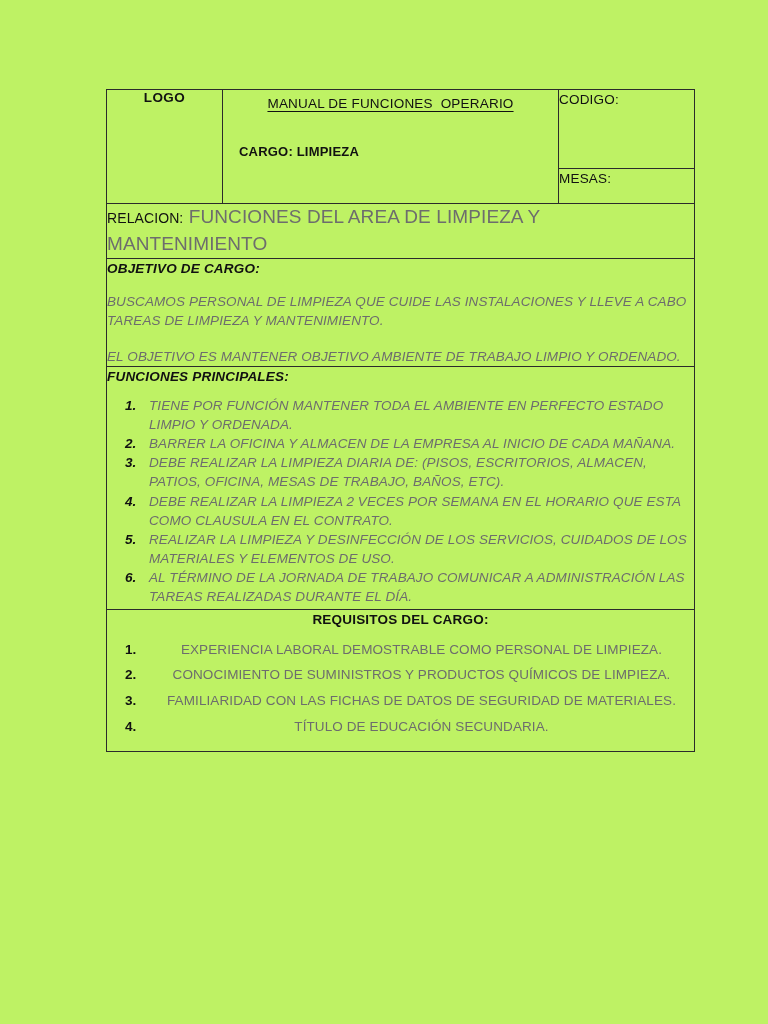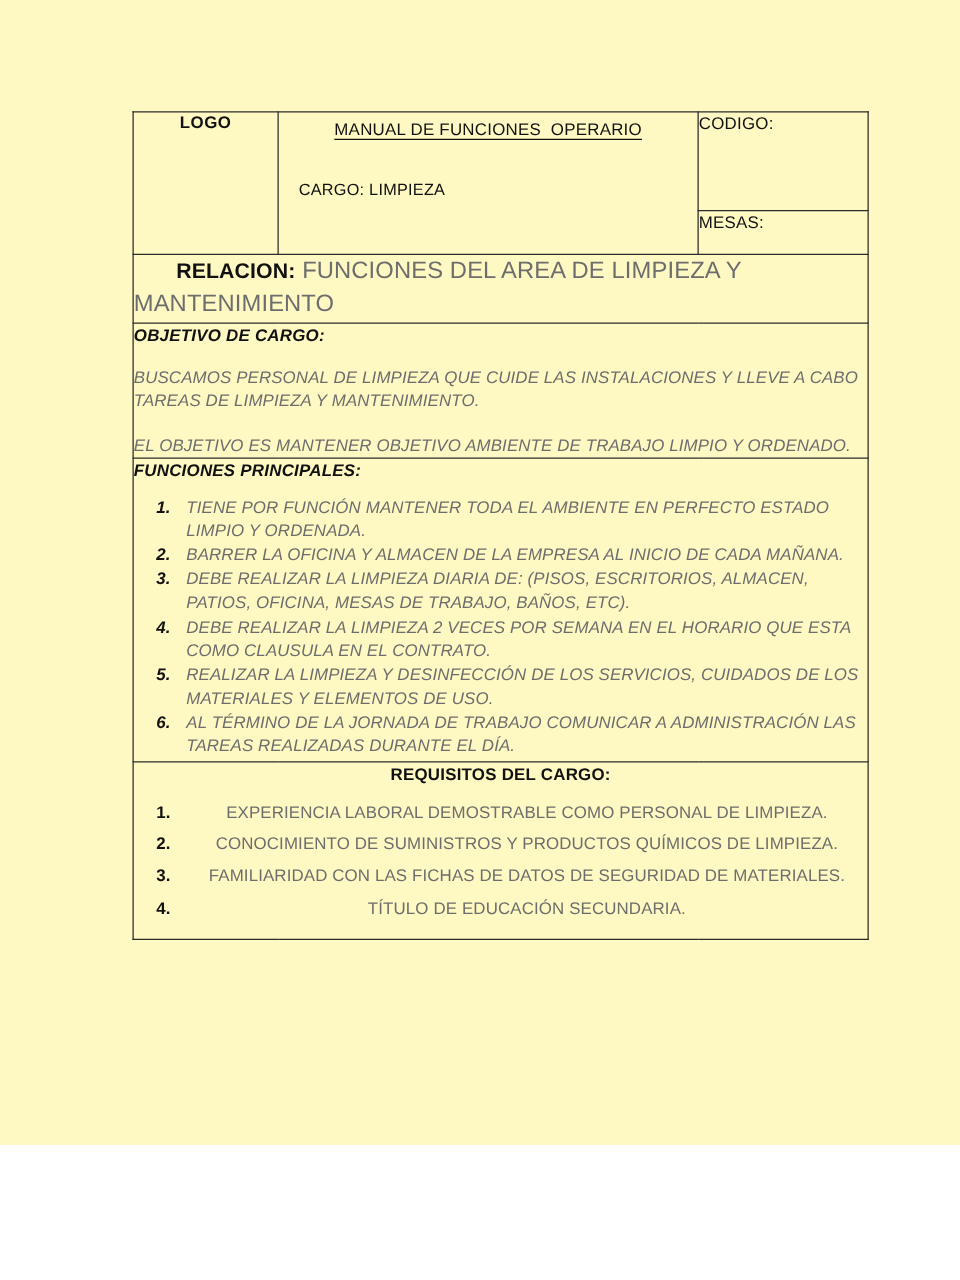--- a/index.html
+++ b/index.html
@@ -12,22 +12,22 @@
     width: 768px;
     height: 1024px;
     font-family: "Liberation Sans", sans-serif;
     color: #6d6d6d;
     -webkit-font-smoothing: antialiased;
   }
 
   .page {
     position: relative;
     width: 768px;
-    height: 916px;
-    background: #fef9c3;
+    height: 1024px;
+    background: #bef264;
     box-sizing: border-box;
   }
 
   .doc-table {
     position: absolute;
     left: 106px;
     top: 89px;
     width: 588px;
     border-collapse: collapse;
     table-layout: fixed;
@@ -62,21 +62,21 @@
     font-size: 13.5px;
     color: #111111;
     text-decoration: underline;
     text-underline-offset: 3px;
     white-space: pre;
     margin: 6px 0 0 0;
     letter-spacing: 0.2px;
   }
 
   .cargo-line {
-    font-weight: normal;
+    font-weight: bold;
     font-size: 13px;
     color: #111111;
     margin: 33px 0 0 16px;
     letter-spacing: 0.2px;
   }
 
   .cell-codigo {
     height: 73px;
     padding: 8px 0 0 8px;
   }
@@ -97,25 +97,24 @@
   .section-cell {
     padding: 10px 12px 12px 12px;
     font-style: italic;
   }
 
   .relacion-cell {
     padding: 10px 12px 11px 12px;
   }
 
   .strong-lead {
-    font-weight: bold;
-    color: #111111;
-    font-size: 17px;
-    letter-spacing: 0.1px;
-    padding-left: 34px;
+    font-weight: normal;
+    color: #111111;
+    font-size: 14px;
+    letter-spacing: 0.1px;
   }
 
   .body-text {
     font-size: 19px;
     color: #6d6d6d;
     line-height: 1.42;
     letter-spacing: 0.1px;
     margin-top: 17px;
   }
 

